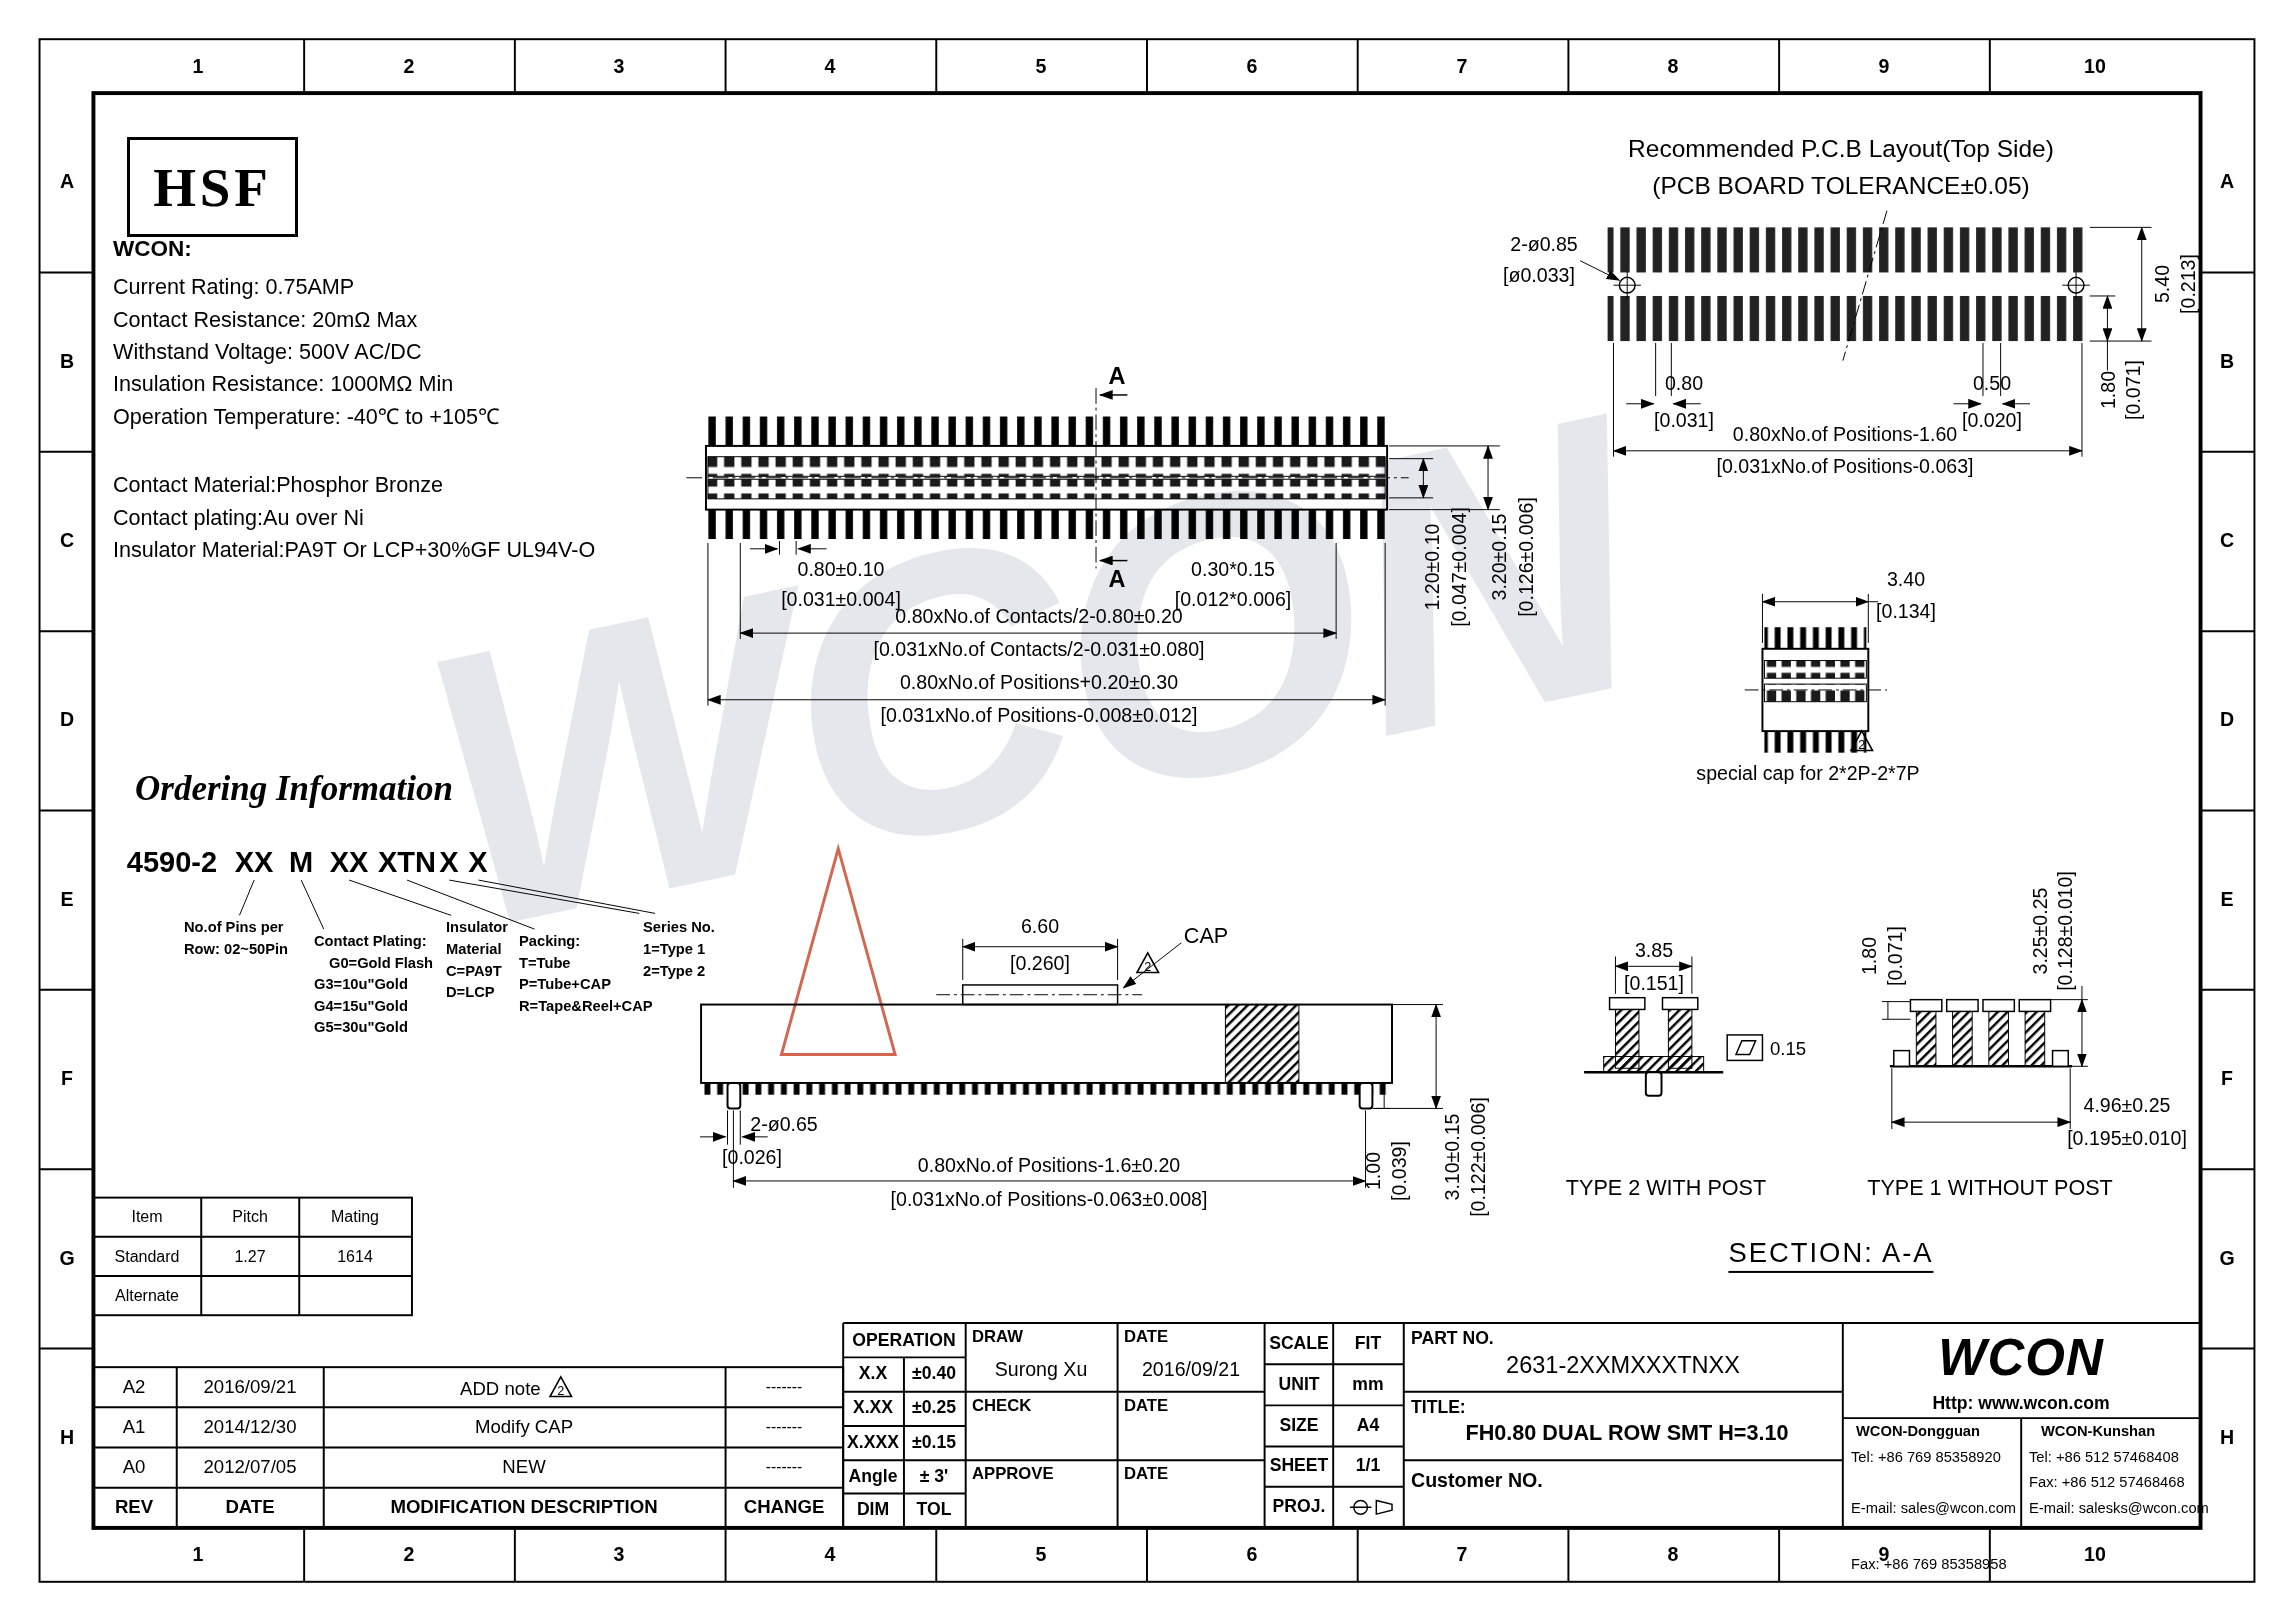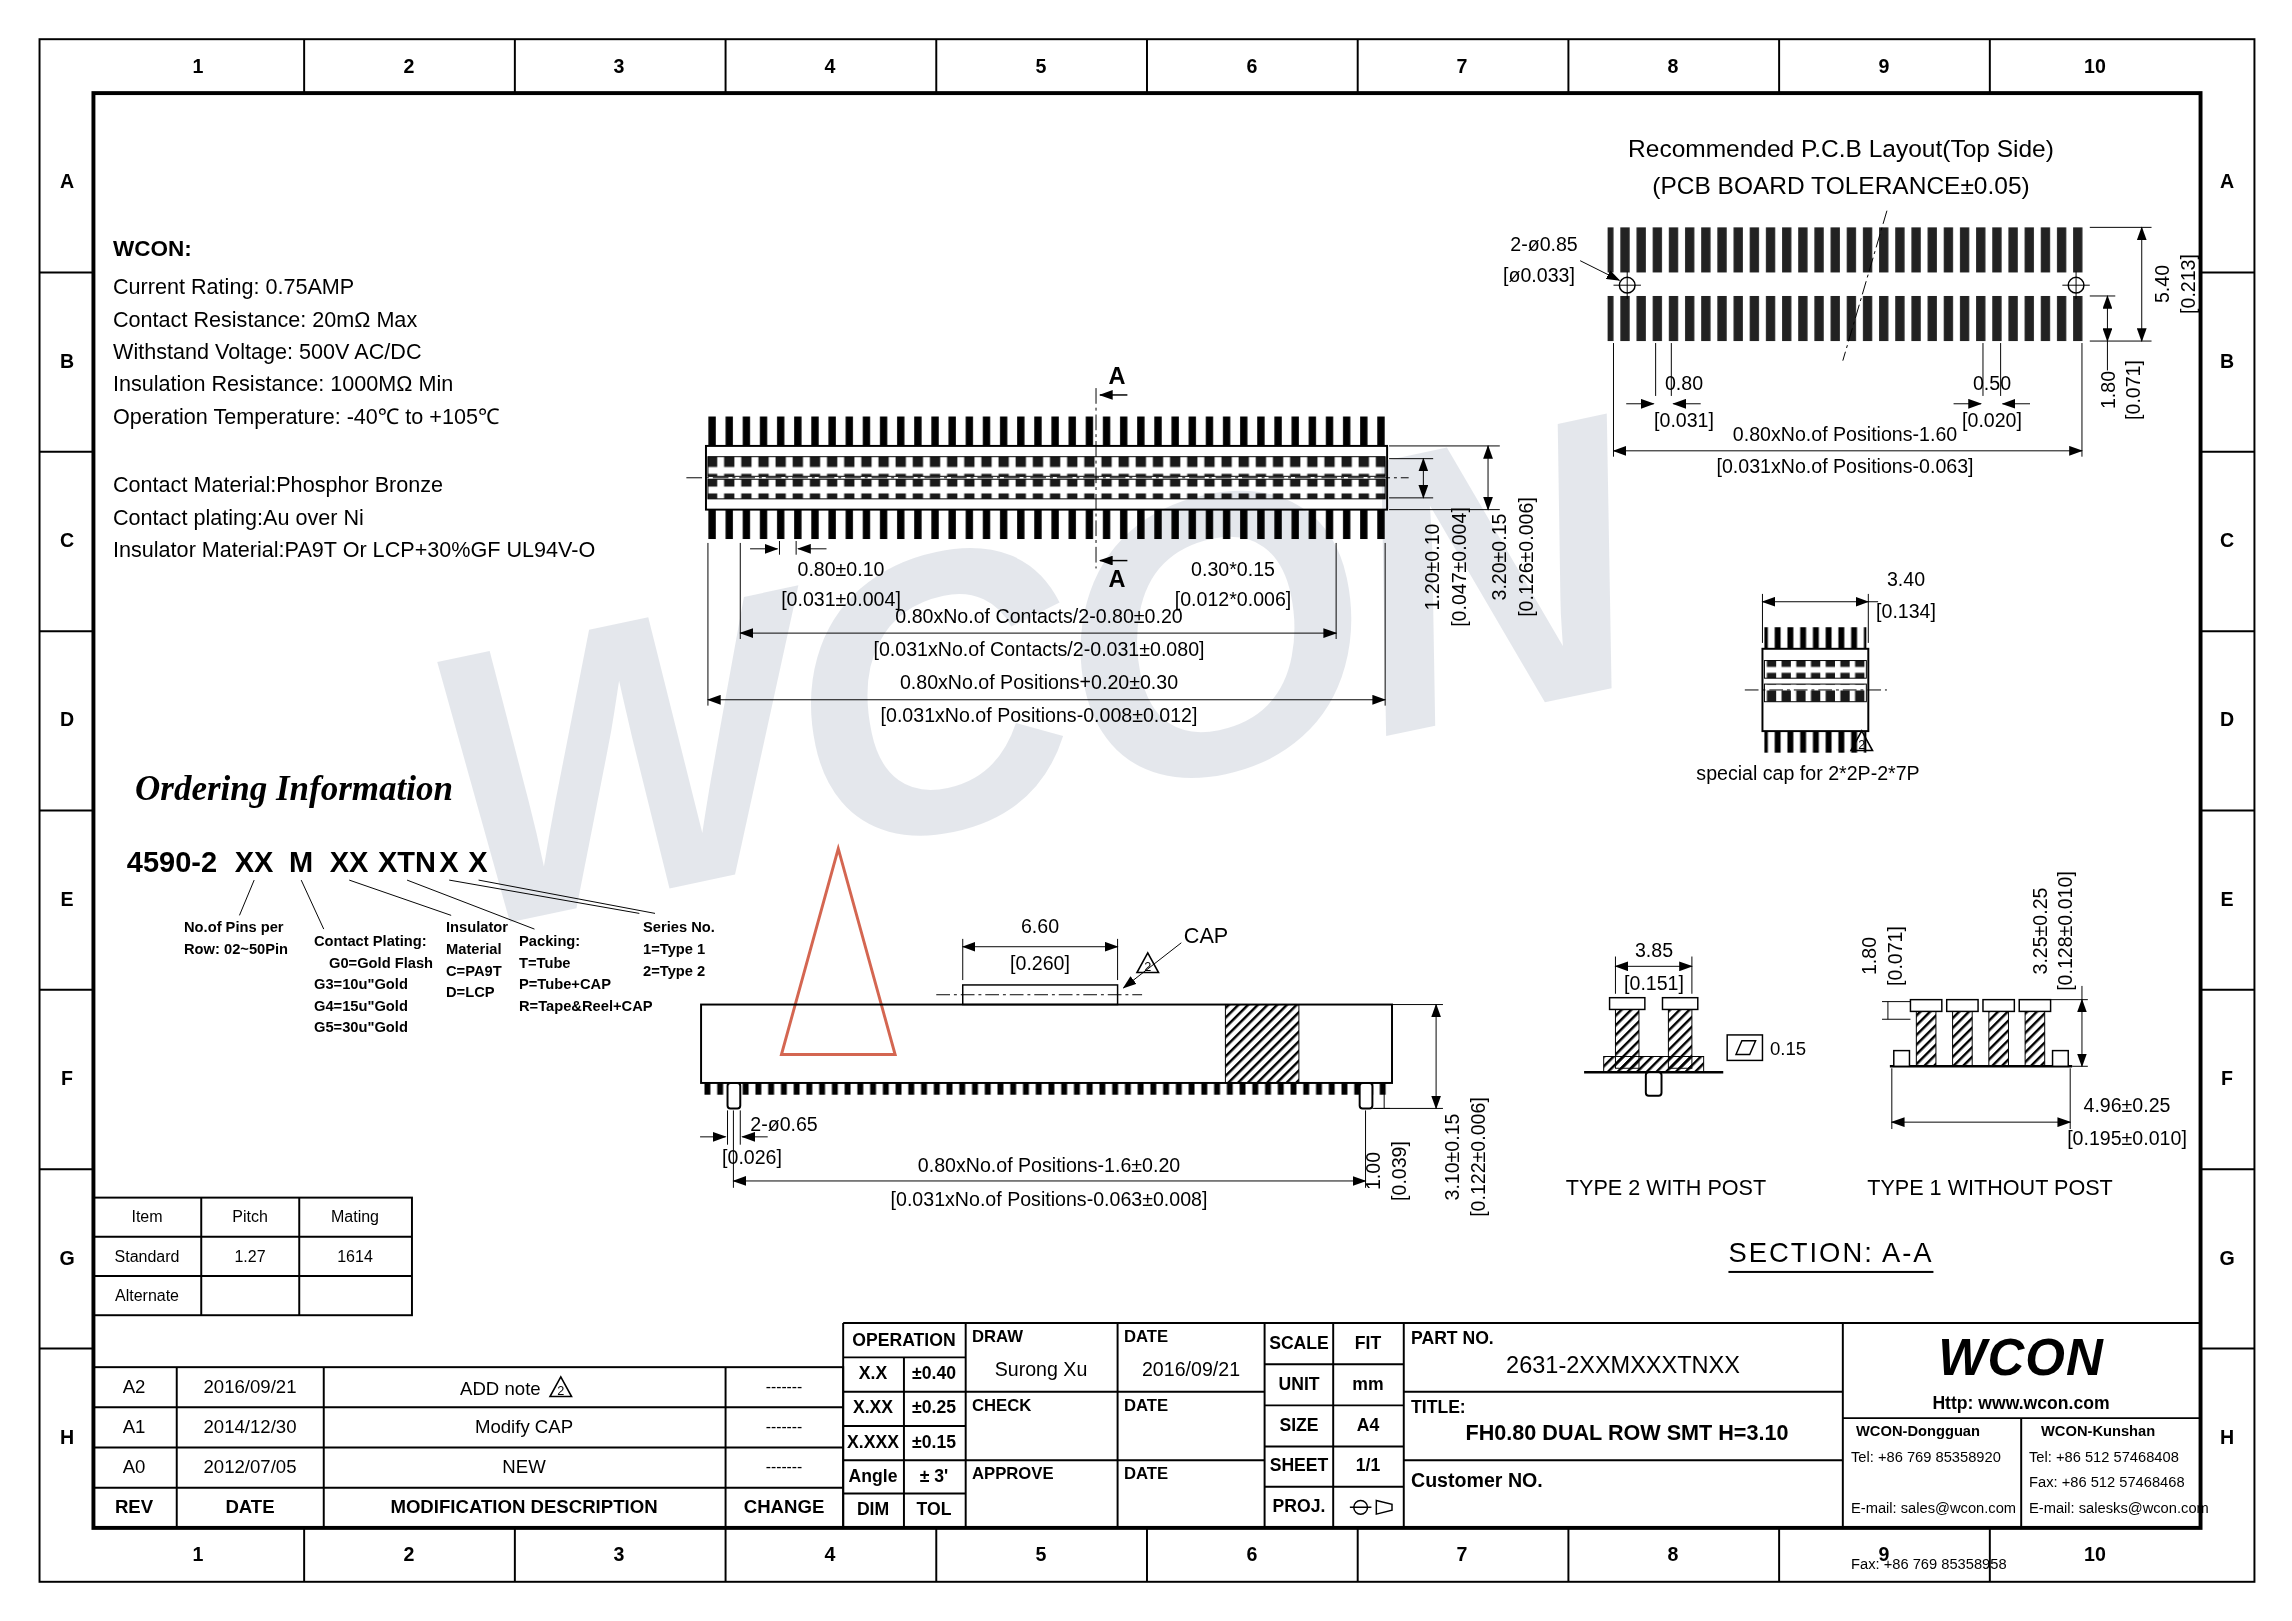--- a/index.html
+++ b/index.html
@@ -245,20 +245,21 @@
   <div class="lbl c f20 b" style="left:67px;top:1438px">H</div>
   <div class="lbl c f20 b" style="left:2227px;top:182px">A</div>
   <div class="lbl c f20 b" style="left:2227px;top:362px">B</div>
   <div class="lbl c f20 b" style="left:2227px;top:541px">C</div>
   <div class="lbl c f20 b" style="left:2227px;top:720px">D</div>
   <div class="lbl c f20 b" style="left:2227px;top:900px">E</div>
   <div class="lbl c f20 b" style="left:2227px;top:1079px">F</div>
   <div class="lbl c f20 b" style="left:2227px;top:1259px">G</div>
   <div class="lbl c f20 b" style="left:2227px;top:1438px">H</div>
 
+  <div class="hsf">HSF</div>
 
   <div class="lbl f23 b" style="left:113px;top:237px">WCON:</div>
   <div class="lbl f22" style="left:113px;top:275px">Current Rating: 0.75AMP</div>
   <div class="lbl f22" style="left:113px;top:308px">Contact Resistance: 20mΩ Max</div>
   <div class="lbl f22" style="left:113px;top:340px">Withstand Voltage: 500V AC/DC</div>
   <div class="lbl f22" style="left:113px;top:372px">Insulation Resistance: 1000MΩ Min</div>
   <div class="lbl f22" style="left:113px;top:405px">Operation Temperature: -40℃ to +105℃</div>
   <div class="lbl f22" style="left:113px;top:473px">Contact Material:Phosphor Bronze</div>
   <div class="lbl f22" style="left:113px;top:506px">Contact plating:Au over Ni</div>
   <div class="lbl f22" style="left:113px;top:538px">Insulator Material:PA9T Or LCP+30%GF UL94V-O</div>

